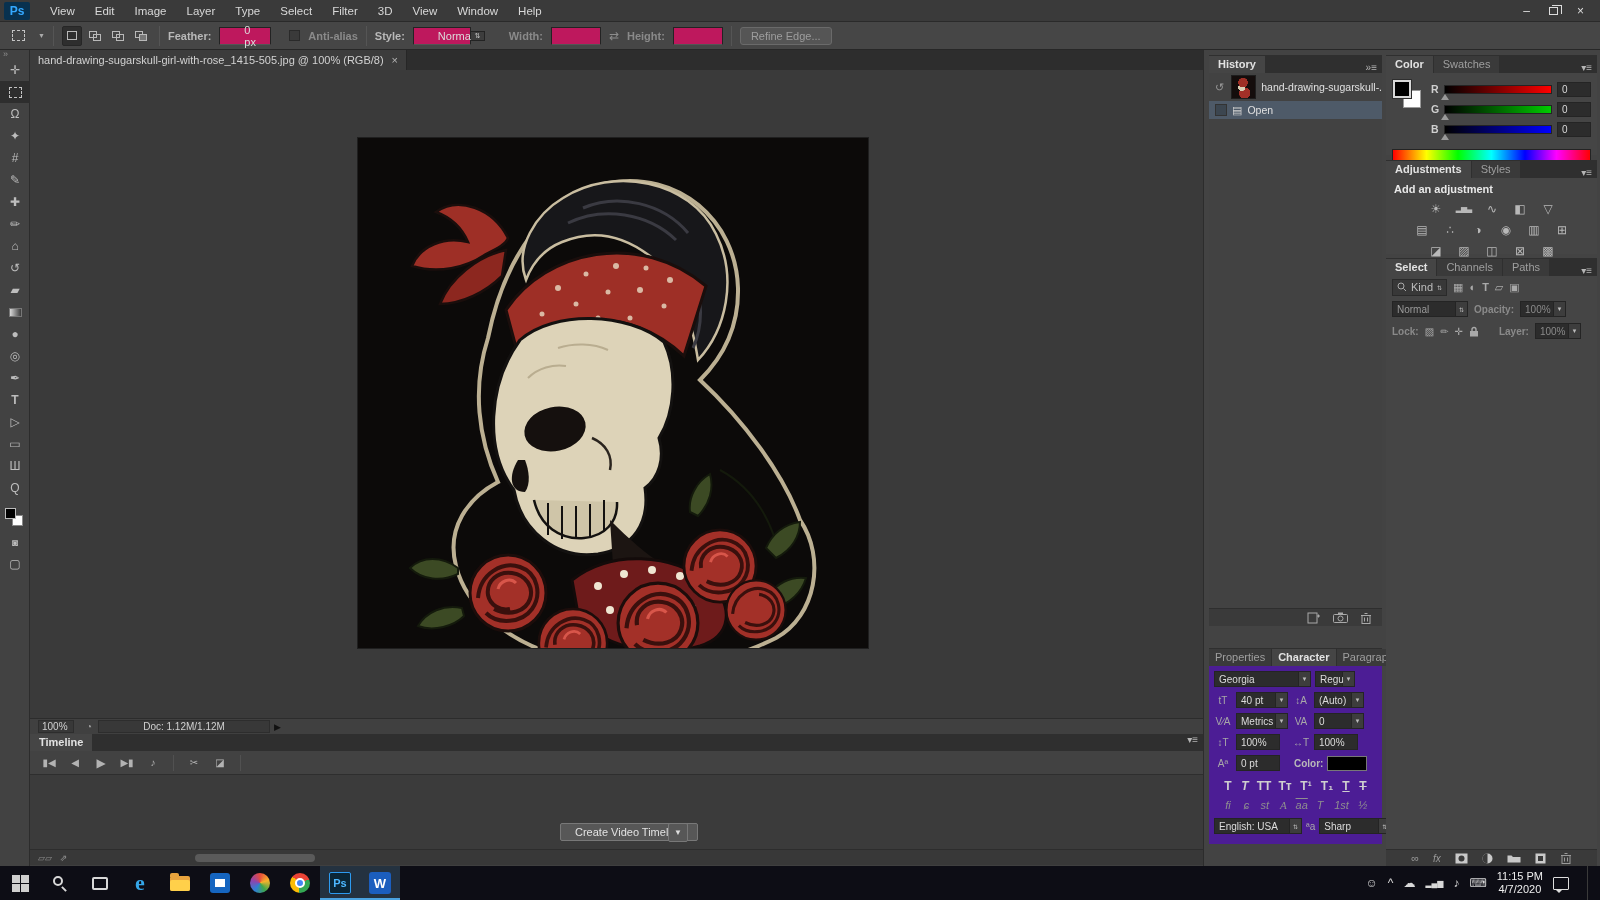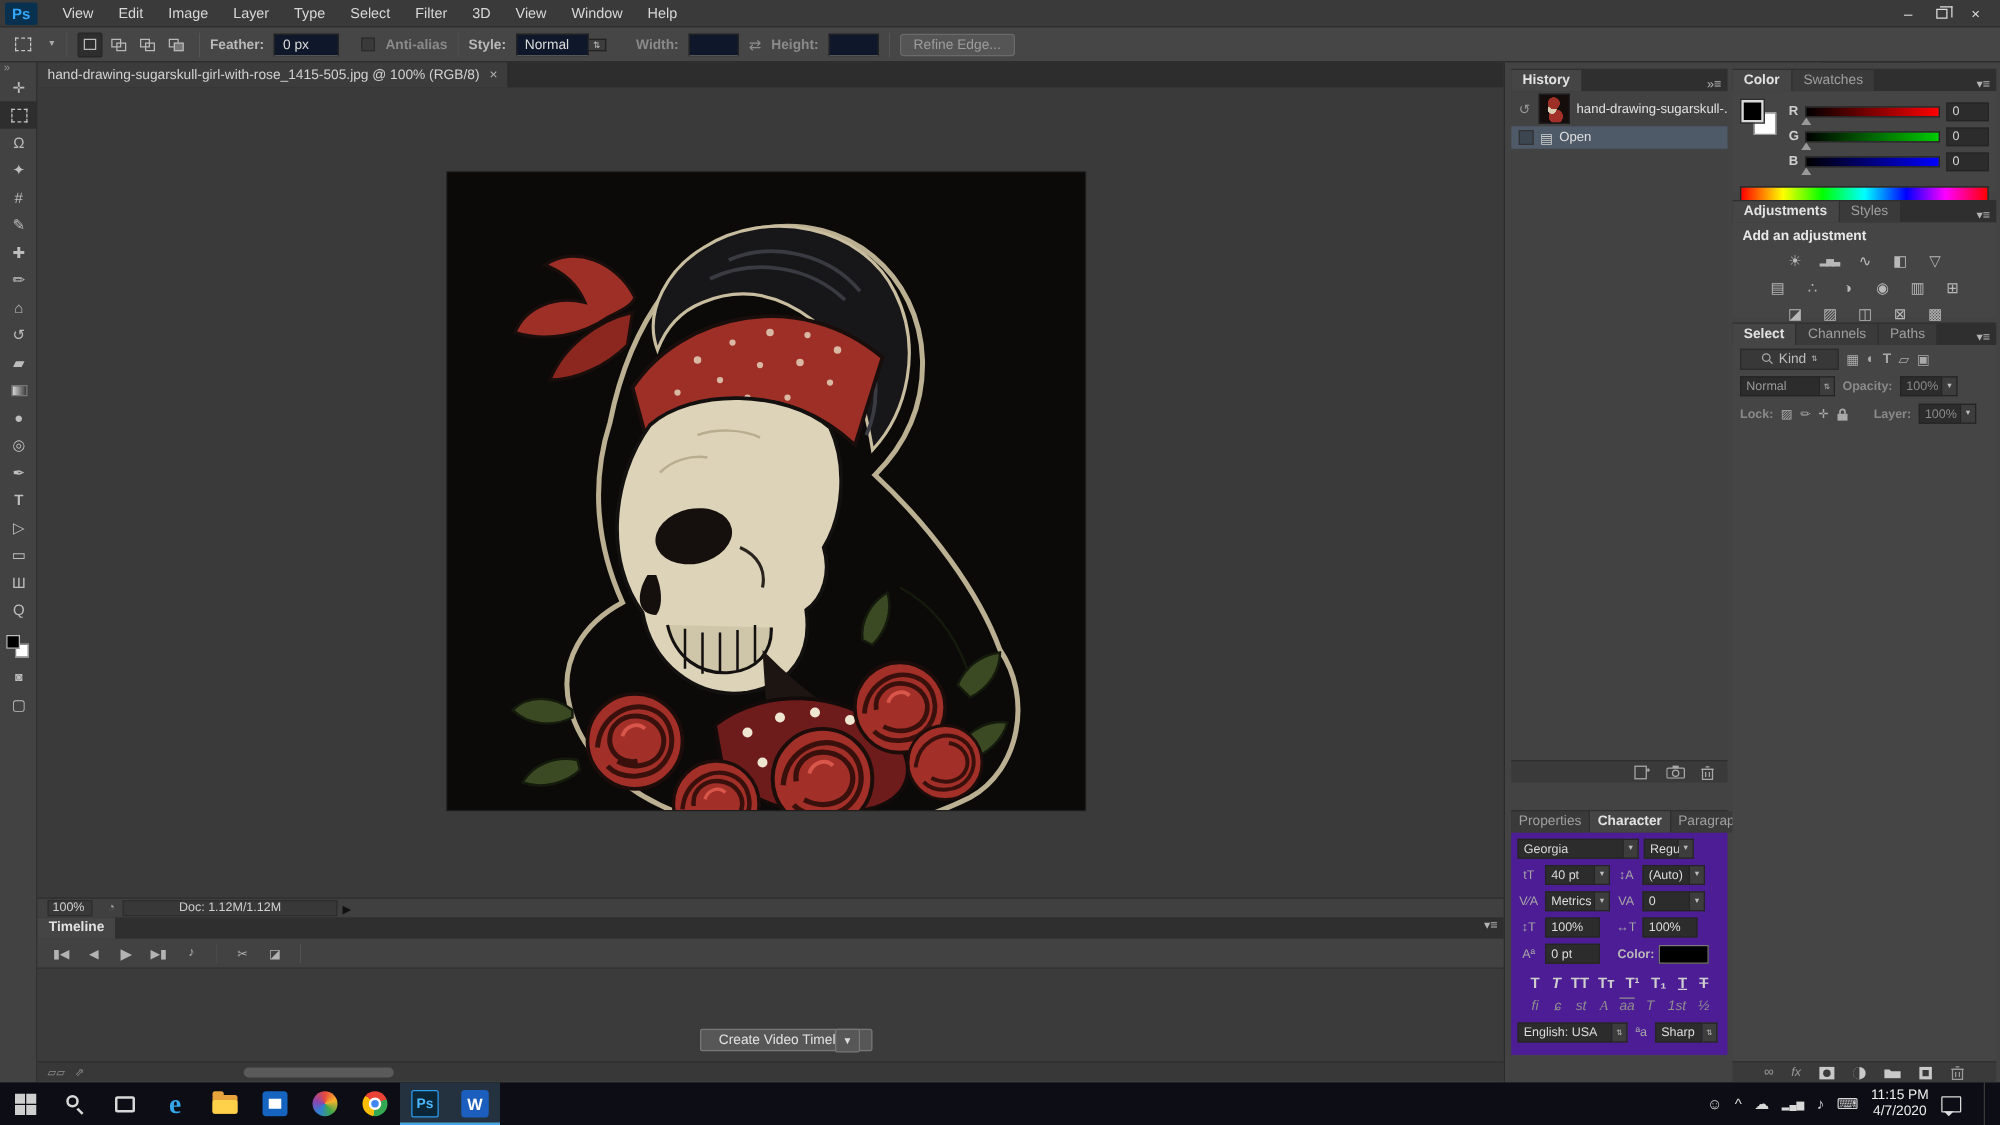--- a/index.html
+++ b/index.html
@@ -12,21 +12,21 @@
 #menus{display:flex;gap:0;margin-left:10px}
 #menus .mi{padding:0 10px;height:22px;line-height:22px;color:#d8d8d8;font-size:11.5px;cursor:default}
 #winbtns{margin-left:auto;display:flex;margin-right:6px}
 #winbtns .wb{width:27px;height:18px;display:flex;align-items:center;justify-content:center;color:#ddd;font-size:12px}
 .restore-glyph{width:9px;height:8px;border:1px solid #ddd;position:relative}
 .restore-glyph:before{content:"";position:absolute;left:2px;top:-3px;width:9px;height:8px;border:1px solid #ddd;border-bottom:none;border-left:none}
 #optionsbar{left:0;top:22px;width:1600px;height:28px;background:#464646;border-bottom:1px solid #272727;display:flex;align-items:center;gap:8px;padding-left:6px}
 .osep{width:1px;height:20px;background:#383838;border-right:1px solid #555}
 .lbl{color:#b9b9b9;font-size:11px;font-weight:bold}
 .lbl.dim{color:#8a8a8a}
-.well{background:#0f172a;border:1px solid #232323;border-bottom-color:#555;height:18px;display:flex;align-items:center;padding:0 6px;font-size:11px;color:#dcdcdc}
+.well{background:#be185d;border:1px solid #232323;border-bottom-color:#555;height:18px;display:flex;align-items:center;padding:0 24px;font-size:11px;color:#dcdcdc}
 .dd{display:flex;align-items:center}
 .dd .dda{width:14px;background:#3d3d3d;border:1px solid #232323;border-left:none;display:flex;align-items:center;justify-content:center;font-size:7px;color:#c0c0c0}
 .boolicons{display:flex;gap:3px}
 .bico{width:20px;height:20px;border-radius:2px;display:flex;align-items:center;justify-content:center}
 .bico.on{background:#2e2e2e;border:1px solid #262626}
 .sq{width:10px;height:9px;border:1px solid #b9b9b9}
 .sq2{position:relative;width:12px;height:10px}
 .sq2 i{position:absolute;width:8px;height:7px;border:1px solid #b9b9b9;display:block}
 .sq2 i:last-child{left:4px;top:3px}
 .chk{width:11px;height:11px;background:#3a3a3a;border:1px solid #2a2a2a}
@@ -95,21 +95,21 @@
 .cval{width:34px;height:15px;background:#2c2c2c;border:1px solid #242424;color:#d8d8d8;font-size:10px;display:flex;align-items:center;padding-left:4px}
 #spectrum{height:13px;margin-top:10px;border:1px solid #242424;background:linear-gradient(90deg,#f00,#ff0 17%,#0f0 33%,#0ff 50%,#00f 67%,#f0f 83%,#f00)}
 
 #adjpanel .body{background:#454545;padding:3px 8px;height:76px}
 .adjhead{color:#e8e8e8;font-weight:bold;font-size:11px;margin:2px 0 3px}
 .adjrow{display:flex;justify-content:center;gap:9px;height:21px;align-items:center}
 .aico{width:19px;height:17px;display:flex;align-items:center;justify-content:center;color:#b8b8b8;font-size:12px;letter-spacing:-1px}
 
 #layerspanel .body{background:#454545;position:relative;height:590px}
 .lrow{display:flex;align-items:center;gap:6px;padding:0 6px;height:22px}
-.kindwell{display:flex;align-items:center;gap:4px;background:#383838;border:1px solid #2a2a2a;height:17px;padding:0 16px;color:#bdbdbd}
+.kindwell{display:flex;align-items:center;gap:4px;background:#383838;border:1px solid #2a2a2a;height:17px;padding:0 4px;color:#bdbdbd}
 .fico{color:#a9a9a9;font-size:11px}
 .lockico{color:#a9a9a9;font-size:10px}
 #bglayer{display:flex;align-items:center;gap:7px;background:#4e5a68;height:30px;margin-top:4px;padding:0 4px;border-top:1px solid #394049;border-bottom:1px solid #394049}
 #bglayer .lthumb{width:28px;height:24px;border:1px solid #151515}
 #bglayer .lname{font-style:italic;color:#eee;font-size:11px}
 .lbtns{position:absolute;bottom:0;left:0;right:0;height:17px;background:#3a3a3a;border-top:1px solid #2e2e2e;display:flex;align-items:center;justify-content:center;gap:14px}
 
 #charpanel .body{background:#4c1d95;padding:5px 5px;height:178px}
 .crow{display:flex;align-items:center;gap:4px;margin-bottom:5px}
 .cico{width:18px;color:#a8a8a8;font-size:10px;text-align:center;white-space:nowrap}
@@ -557,21 +557,21 @@
           <span class="oty" style="width:22px">1st</span>
           <span class="oty">½</span>
         </div>
         <div class="crow" style="margin-top:4px">
           <span class="dd">
               <span class="cwell" style="width:76px">English: USA</span>
               <span class="cdda">⇅</span>
             </span>
           <span class="cico" style="width:14px">ªa</span>
           <span class="dd">
-              <span class="cwell" style="width:38px">Sharp</span>
+              <span class="cwell" style="width:60px">Sharp</span>
               <span class="cdda">⇅</span>
             </span>
         </div>
       </div>
     </div>
 
     <div class="colB" style="top:5px" id="colorpanel">
       <div class="panel-tabstrip">
         <span class="ptab on">Color</span>
         <span class="ptab">Swatches</span>

